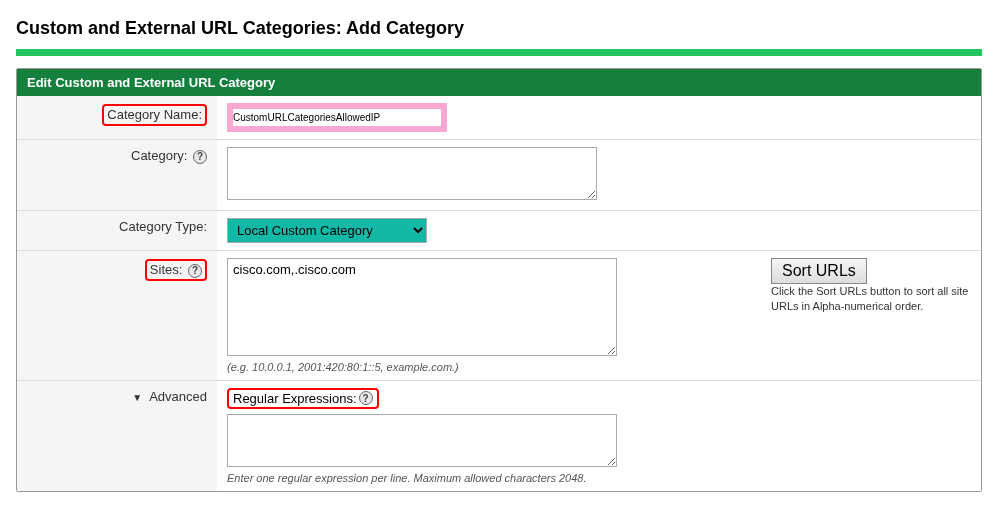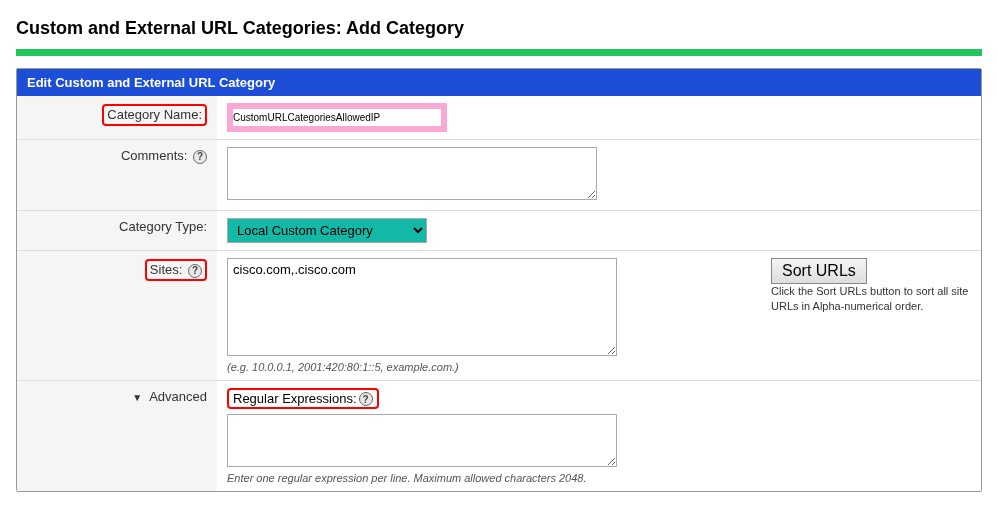--- a/index.html
+++ b/index.html
@@ -20,21 +20,21 @@
       color: #000;
       padding: 8px 0 10px 0;
       border-bottom: 7px solid #22c55e;
       margin-bottom: 12px;
     }
     .panel {
       border: 1px solid #999;
       border-radius: 2px;
     }
     .panel-header {
-      background: #1d4ed8;
+      background: #15803d;
       color: #fff;
       font-weight: bold;
       font-size: 13px;
       padding: 6px 10px;
     }
     .form-table {
       width: 100%;
       border-collapse: collapse;
       background: #fff;
     }
@@ -139,21 +139,21 @@
       padding: 8px 10px;
       background: #f5f5f5;
       vertical-align: top;
     }
     .advanced-label span.triangle {
       font-size: 10px;
       margin-right: 4px;
     }
     .reg-label-box {
       display: inline-flex;
-      align-items: flex-end;
+      align-items: flex-start;
       border: 2px solid red;
       border-radius: 4px;
       padding: 1px 4px;
       margin-bottom: 5px;
     }
   </style>
 </head>
 <body>
 
 <div class="page-wrapper">
@@ -169,21 +169,21 @@
         <td class="label-cell">
           <span class="circled">Category Name:</span>
         </td>
         <td class="value-cell">
           <input type="text" style="width: 220px;" value="CustomURLCategoriesAllowedIP">
         </td>
       </tr>
 
       <tr>
         <td class="label-cell">
-          <span class="field-label-text">Comments:</span>
+          <span class="field-label-text">Category:</span>
           <span class="help-icon">?</span>
         </td>
         <td class="value-cell">
           <textarea rows="3" style="width: 370px;"></textarea>
         </td>
       </tr>
 
 
       <tr>
         <td class="label-cell">

